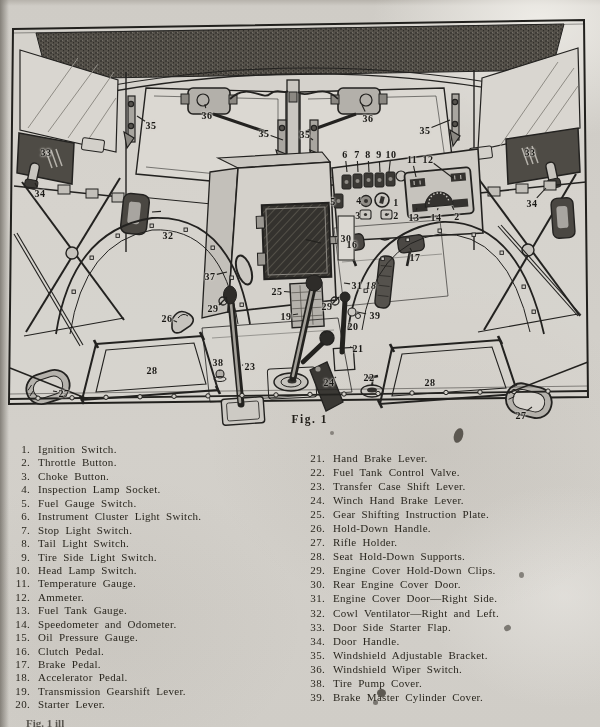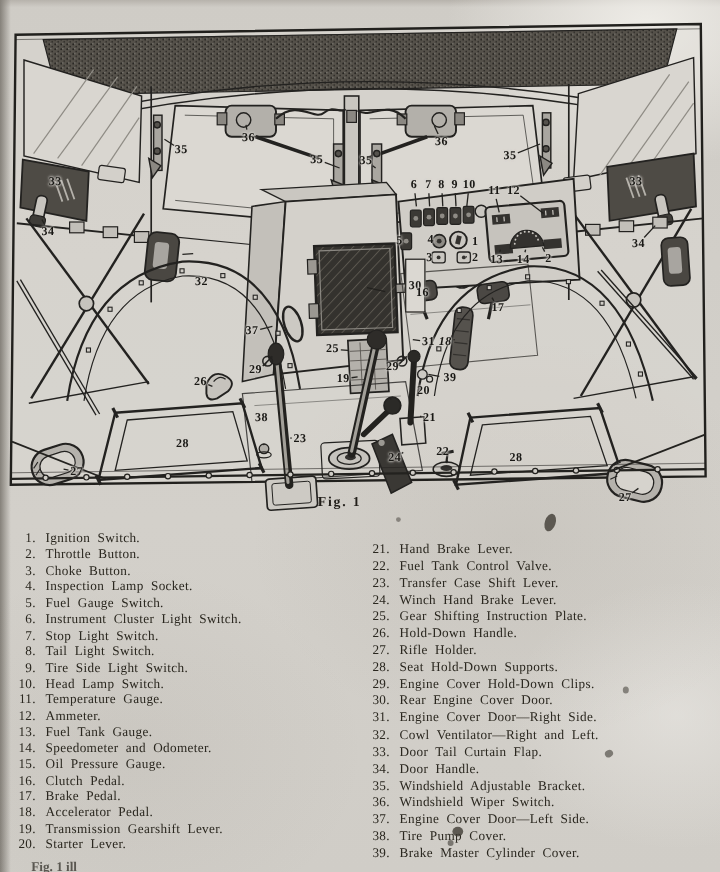--- a/index.html
+++ b/index.html
@@ -13,21 +13,21 @@
       linear-gradient(90deg, #85817a 0px, rgba(133,129,122,0) 9px),
       linear-gradient(180deg, #b7b3ac 0px, rgba(183,179,172,0) 6px),
       linear-gradient(180deg,#cfccc6,#d3d0ca 60%,#d0cdc7);
   }
   .artwork{position:absolute;left:0;top:0;}
   .callout-layer{position:absolute;left:0;top:0;width:600px;height:430px;}
   .co{position:absolute;transform:translate(-50%,-50%);font:bold 10px "Liberation Serif","DejaVu Serif",serif;
       color:#191815;letter-spacing:.4px;white-space:nowrap;
       text-shadow:0 0 2px #d6d3cd,0 0 2px #d6d3cd,0 0 3px #d6d3cd;}
   .co.box{background:#dbd8d2;border:1px solid #1b1a17;padding:16px 2px;text-shadow:none;margin-left:47px;}
-  .fig-caption{position:absolute;left:238px;top:413px;width:90px;text-align:center;
+  .fig-caption{position:absolute;left:238px;top:413px;width:90px;text-align:right;
       font:bold 11.5px "Liberation Serif","DejaVu Serif",serif;letter-spacing:1.5px;color:#221f1a;}
   .parts{position:absolute;font-size:11px;letter-spacing:.3px;word-spacing:3px;color:#2a271f;}
   .parts .row{display:flex;white-space:nowrap;}
   .parts .num{width:20px;text-align:right;flex:0 0 auto;}
   .parts .lbl{margin-left:8px;}
   .col-left{left:10px;top:443px;}
   .col-left .row{height:13.45px;line-height:13.45px;}
   .col-right{left:305px;top:451px;}
   .col-right .row{height:14.05px;line-height:14.05px;}
   .partial-bottom{position:absolute;left:26px;top:717px;height:10px;overflow:hidden;
@@ -529,21 +529,21 @@
       <div class="co" style="left: 371px; top: 285px; font-style: italic;">18</div>
       <div class="co" style="left: 277px; top: 291px;">25</div>
       <div class="co" style="left: 213px; top: 308px;">29</div>
       <div class="co" style="left: 327px; top: 306px;">29</div>
       <div class="co" style="left: 375px; top: 315px;">39</div>
       <div class="co" style="left: 286px; top: 316px;">19</div>
       <div class="co" style="left: 320px; top: 326px; margin-left: 33px;">20</div>
       <div class="co" style="left: 167px; top: 318px;">26</div>
       <div class="co" style="left: 358px; top: 348px;">21</div>
       <div class="co" style="left: 250px; top: 366px;">23</div>
-      <div class="co" style="left: 218px; top: 348px;">38</div>
+      <div class="co" style="left: 218px; top: 362px;">38</div>
       <div class="co" style="left: 329px; top: 382px;">24</div>
       <div class="co" style="left: 369px; top: 377px;">22</div>
       <div class="co" style="left: 152px; top: 370px;">28</div>
       <div class="co" style="left: 430px; top: 382px;">28</div>
       <div class="co" style="left: 64px; top: 393px;">27</div>
       <div class="co" style="left: 521px; top: 415px;">27</div>
     </div>
 
   <div class="fig-caption">Fig. 1</div>
 
@@ -673,37 +673,33 @@
       <div class="row">
         <span class="num">31.</span>
         <span class="lbl">Engine Cover Door—Right Side.</span>
       </div>
       <div class="row">
         <span class="num">32.</span>
         <span class="lbl">Cowl Ventilator—Right and Left.</span>
       </div>
       <div class="row">
         <span class="num">33.</span>
-        <span class="lbl">Door Tail Curtain Flap.</span>
+        <span class="lbl">Door Side Starter Flap.</span>
       </div>
       <div class="row">
         <span class="num">34.</span>
         <span class="lbl">Door Handle.</span>
       </div>
       <div class="row">
         <span class="num">35.</span>
         <span class="lbl">Windshield Adjustable Bracket.</span>
       </div>
       <div class="row">
         <span class="num">36.</span>
         <span class="lbl">Windshield Wiper Switch.</span>
-      </div>
-      <div class="row">
-        <span class="num">37.</span>
-        <span class="lbl">Engine Cover Door—Left Side.</span>
       </div>
       <div class="row">
         <span class="num">38.</span>
         <span class="lbl">Tire Pump Cover.</span>
       </div>
       <div class="row">
         <span class="num">39.</span>
         <span class="lbl">Brake Master Cylinder Cover.</span>
       </div>
     </div>

